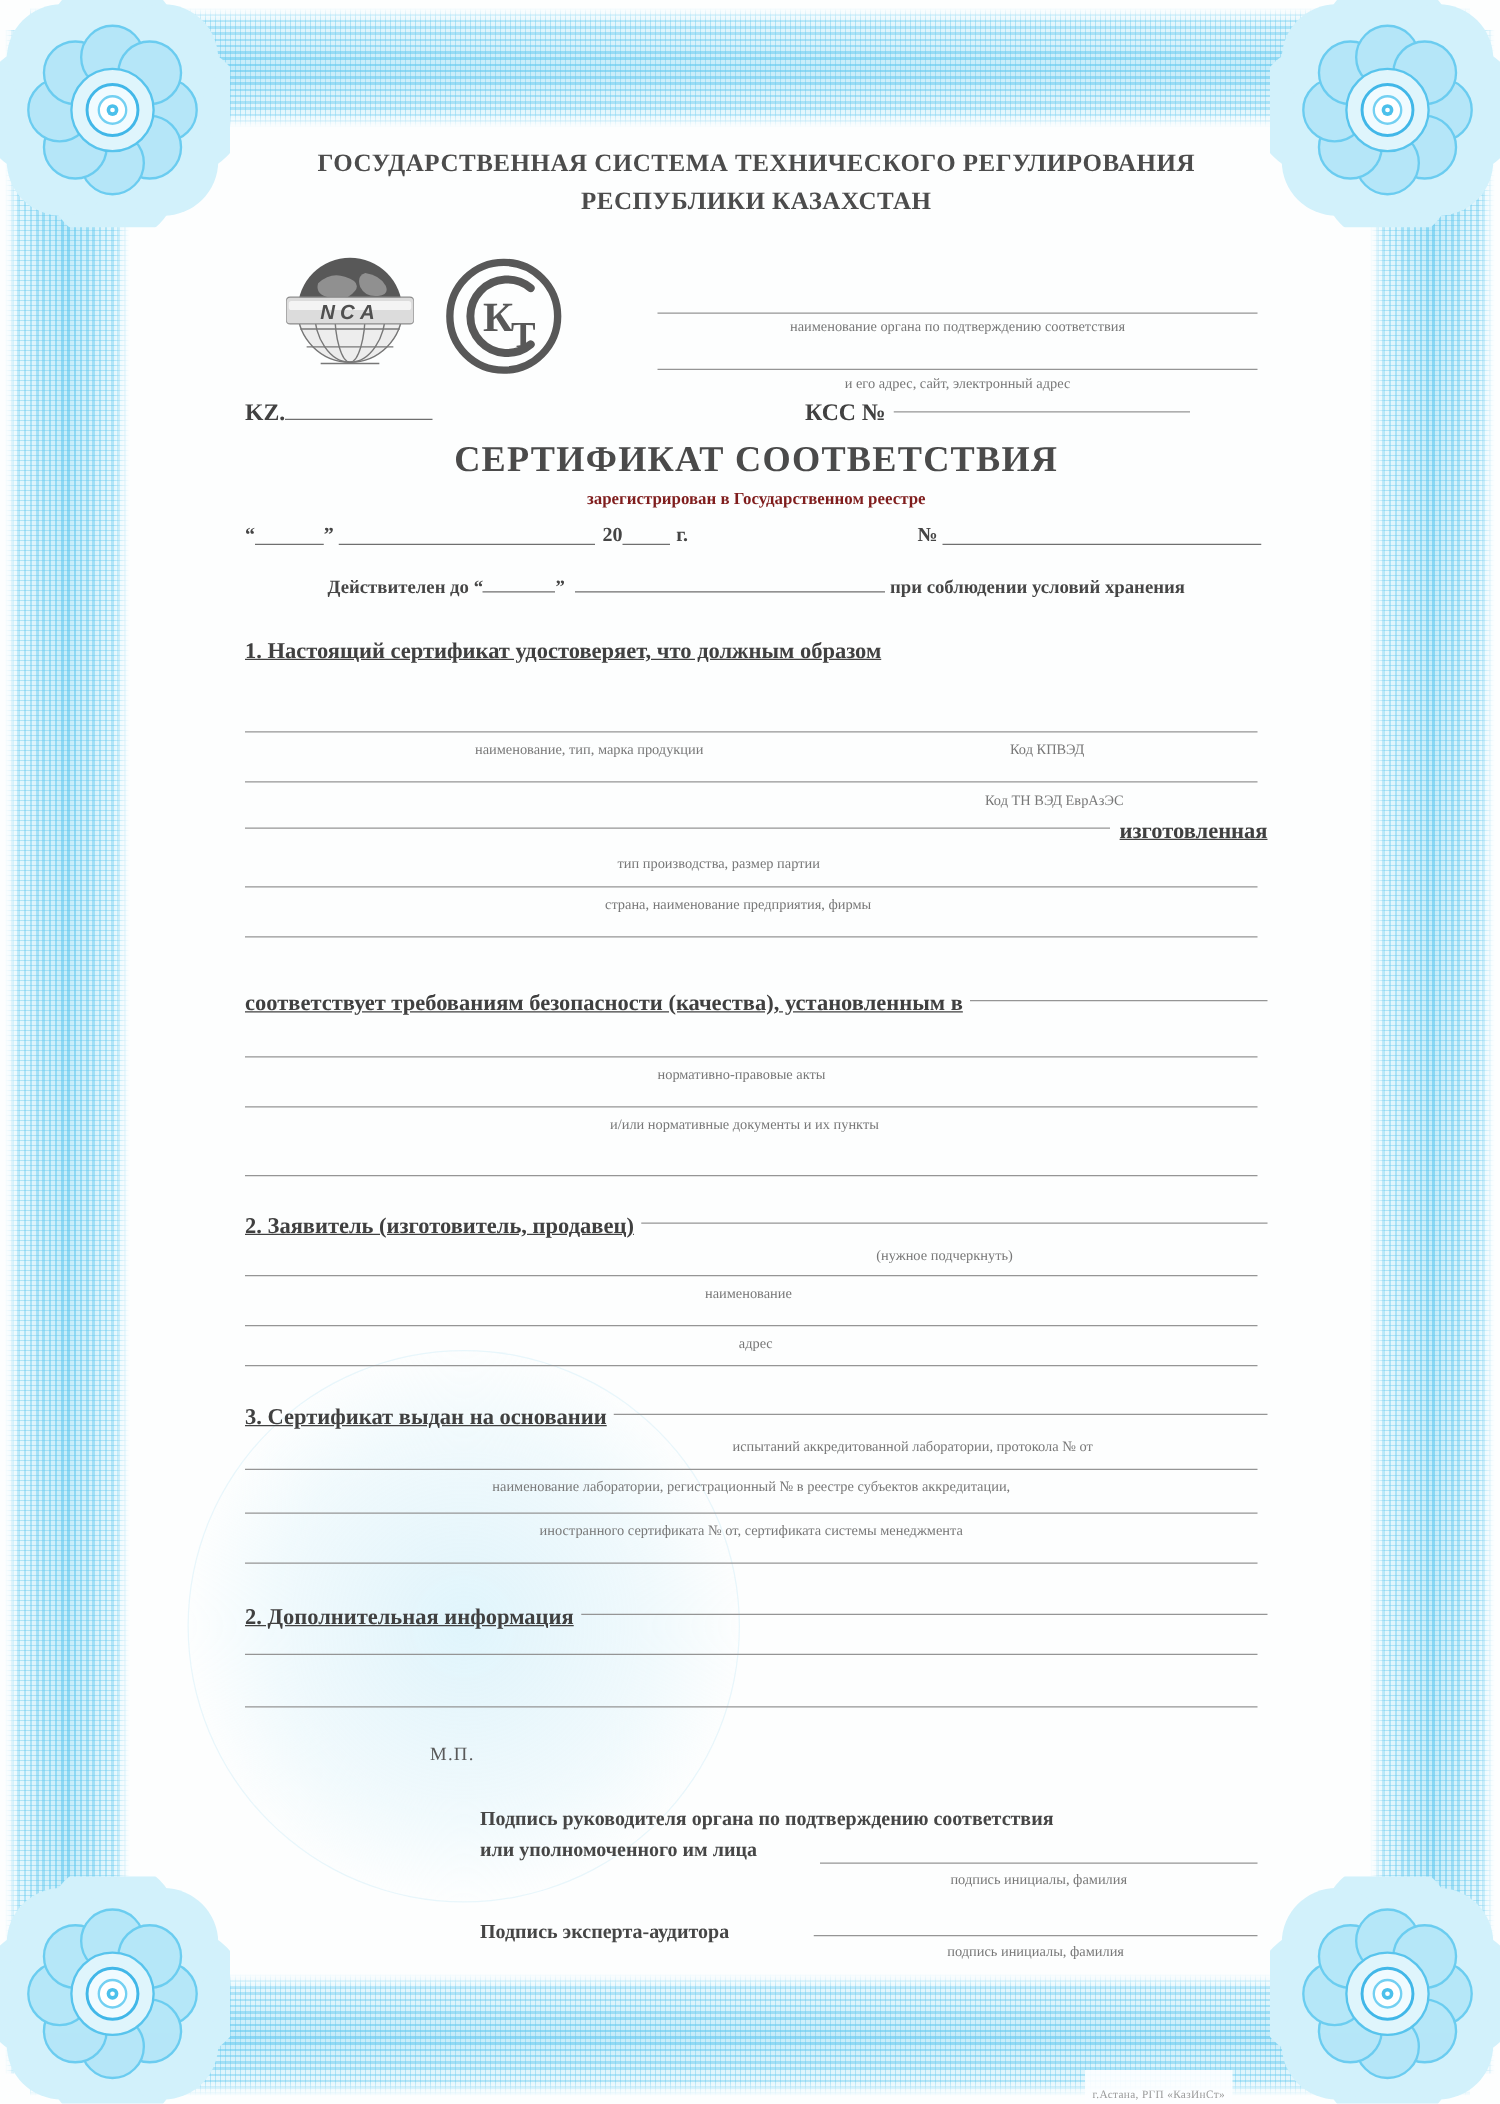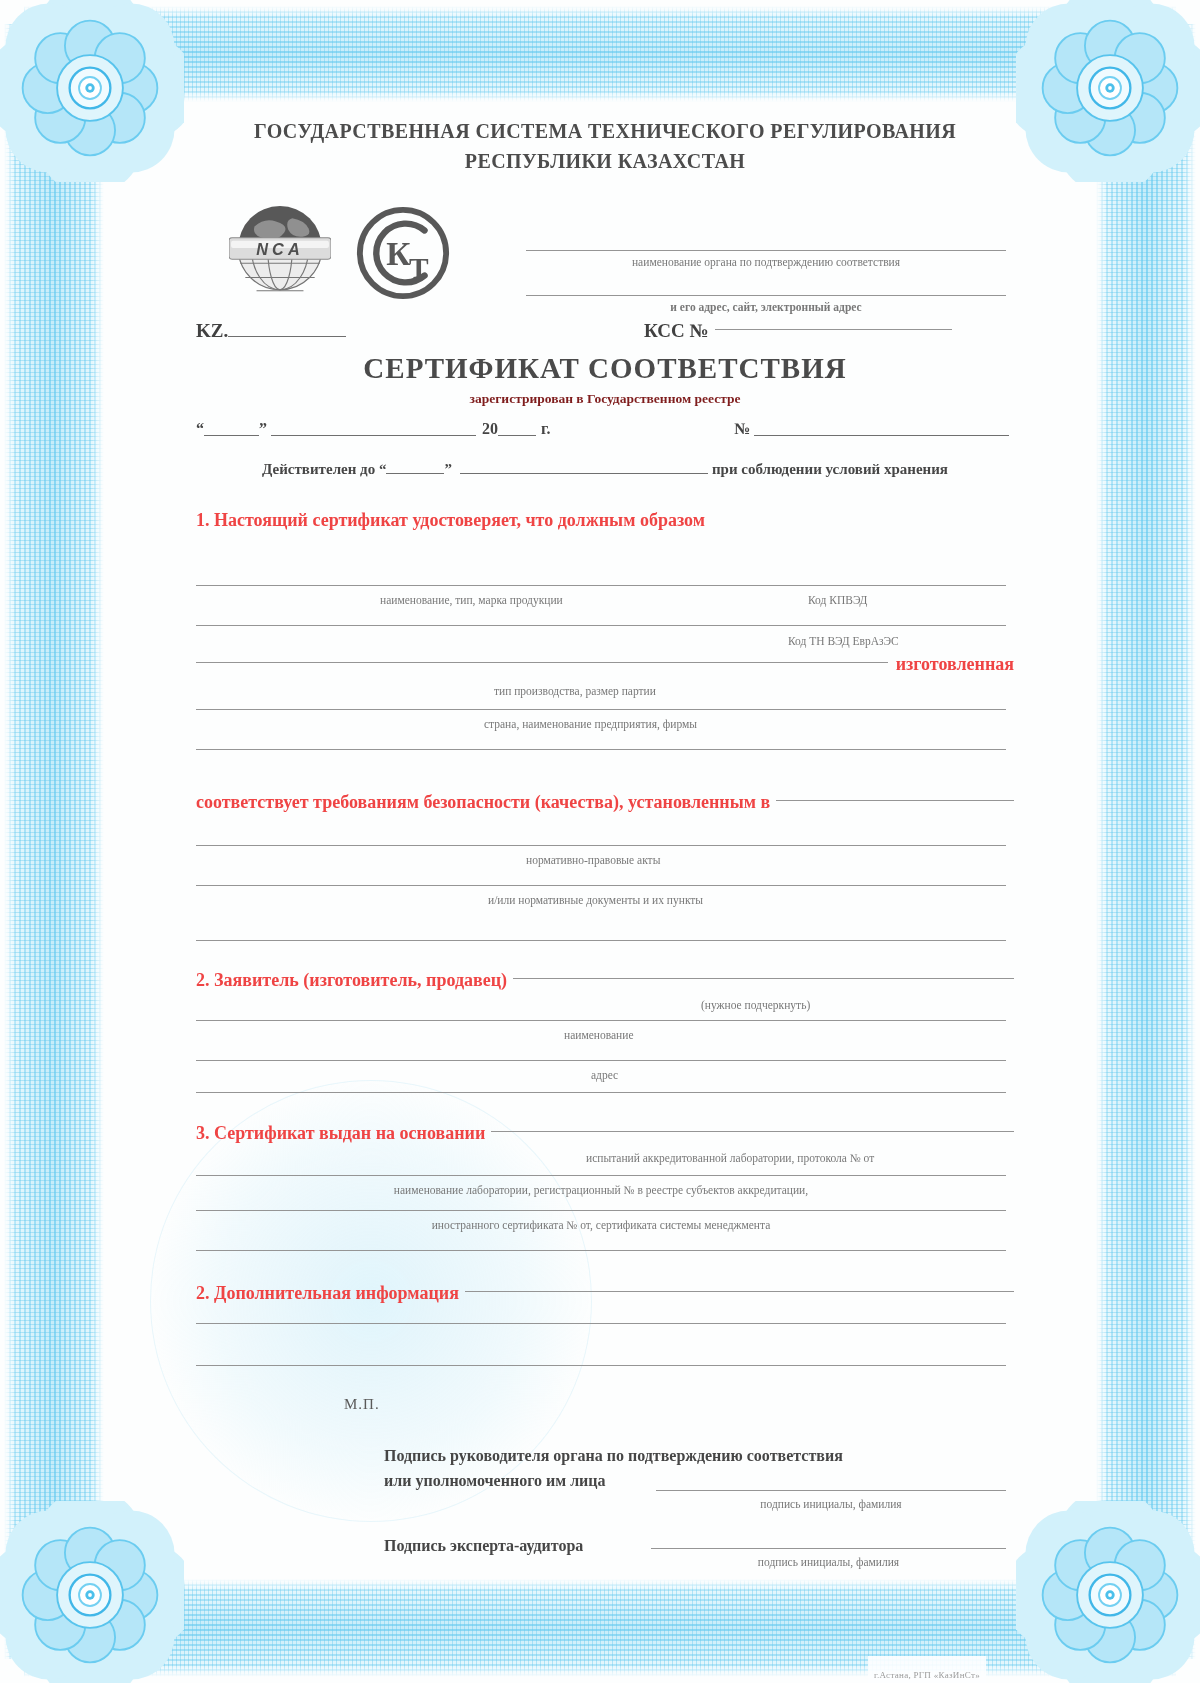--- a/index.html
+++ b/index.html
@@ -40,21 +40,21 @@
     border:1px solid rgba(170,222,243,0.25);z-index:2;}
 
   
   .content{position:absolute;left:152px;top:108px;width:818px;height:1500px;z-index:4;margin-left:44px;}
   .abs{position:absolute;left:0;right:0;}
 
   .hdr{font-weight:bold;font-size:20px;line-height:1.5;text-align:center;color:#4c4c4c;letter-spacing:0.4px;}
   .title{font-weight:bold;font-size:29px;text-align:center;color:#4a4a4a;letter-spacing:1px;}
   .subtitle{font-weight:bold;font-size:13.5px;text-align:center;color:#7f1d1d;}
 
-  .b18{font-weight:bold;font-size:18px;color:#ef4444;}
+  .b18{font-weight:bold;font-size:18px;color:#404040;text-decoration:underline;}
   .b16{font-weight:bold;font-size:16px;color:#464646;line-height:1.55;}
   .b15{font-weight:bold;font-size:15px;color:#464646;}
   .reg{font-weight:bold;font-size:19px;color:#414141;}
 
   .cap{position:absolute;font-size:11.5px;color:#787878;white-space:nowrap;}
   .cap-c{text-align:center;white-space:nowrap;}
 
   .hr{position:absolute;height:0;border-bottom:1.4px solid #959595;}
   .row{display:flex;align-items:center;}
   .fill-line{flex:1 1 auto;border-bottom:1.4px solid #959595;height:0;margin:0 0 4px 6px;}
@@ -154,21 +154,21 @@
     <svg class="abs" style="left:158px;top:96px;width:98px;height:98px;right:auto;" viewBox="0 0 100 100">
       <circle cx="50" cy="50" r="44" fill="none" stroke="#585858" stroke-width="6"></circle>
       <path d="M72 27 A 30 30 0 1 0 72 73" fill="none" stroke="#585858" stroke-width="6.5" stroke-linecap="round"></path>
       <text x="33" y="62" font-family="Liberation Serif, serif" font-size="34" font-weight="bold" fill="#585858">К</text>
       <text x="56" y="75" font-family="Liberation Serif, serif" font-size="30" font-weight="bold" fill="#585858">Т</text>
     </svg>
 
     <div class="hr" style="left:330px;right:8px;top:142px;"></div>
     <div class="cap cap-c" style="left:330px;right:8px;top:148px;">наименование органа по подтверждению соответствия</div>
     <div class="hr" style="left:330px;right:8px;top:187px;"></div>
-    <div class="cap cap-c" style="left:330px;right:8px;top:193px;font-weight:bold;">и его адрес, сайт, электронный адрес</div>
+    <div class="cap cap-c" style="left:330px;right:8px;top:193px;">и его адрес, сайт, электронный адрес</div>
 
     <div class="abs" style="top:212px;left:0;right:auto;">
       <span class="reg">KZ.</span><span class="u" style="width:118px;"></span>
     </div>
     <div class="abs row" style="top:212px;left:448px;right:62px;">
       <span class="reg" style="white-space:nowrap;">КСС №</span>
       <span class="fill-line"></span>
     </div>
 
     <div class="abs title" style="top:244px;">СЕРТИФИКАТ СООТВЕТСТВИЯ</div>

